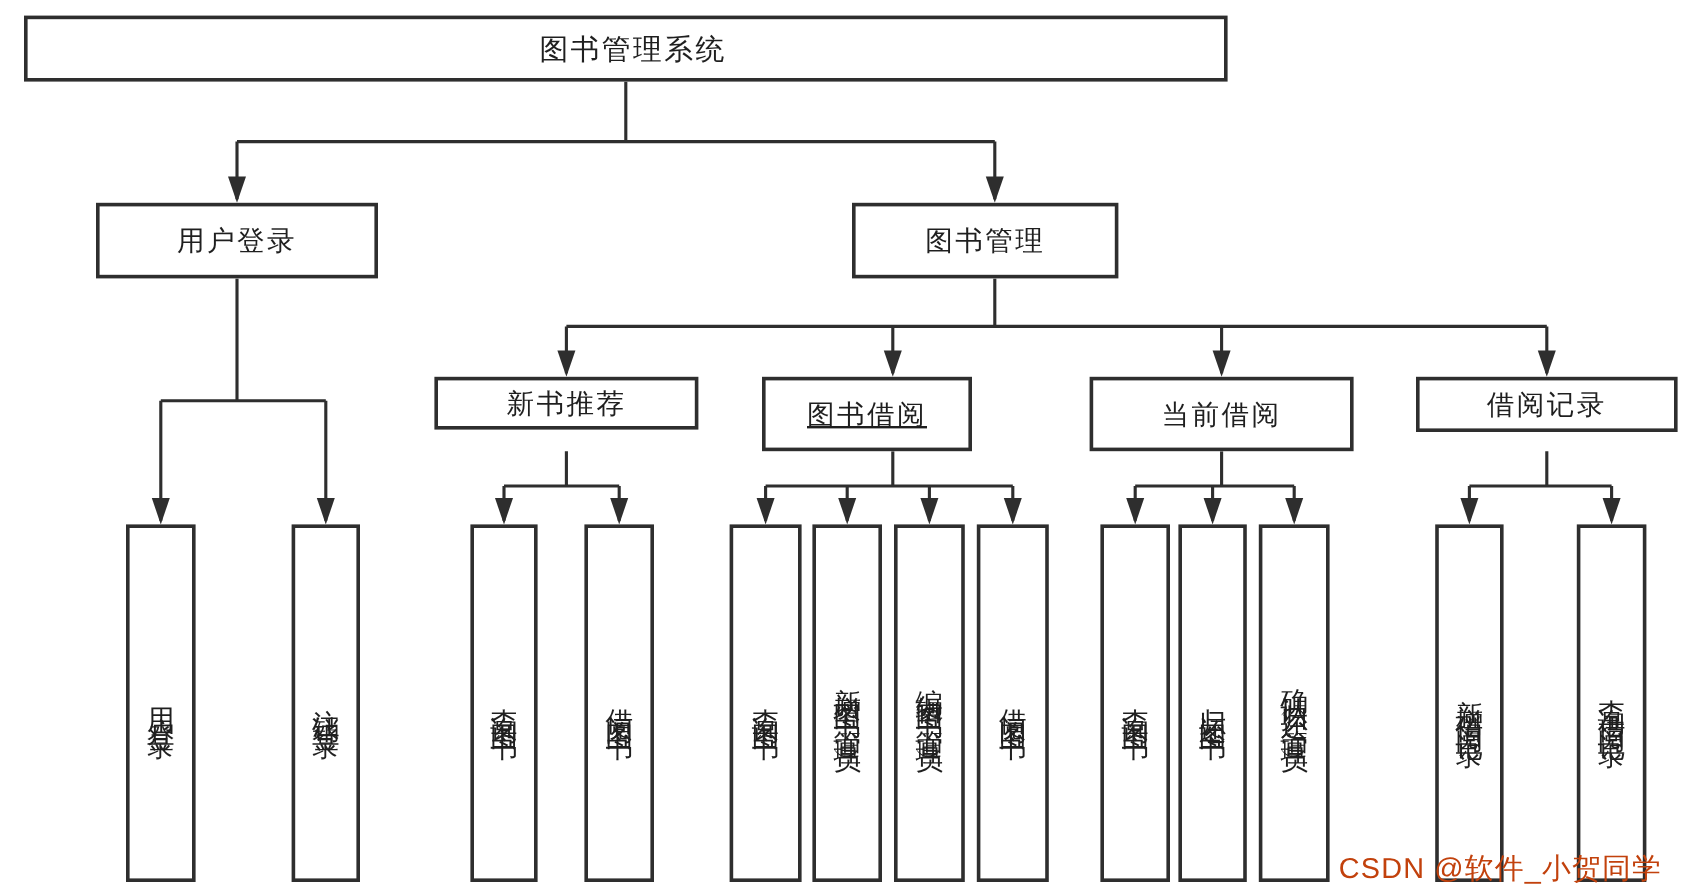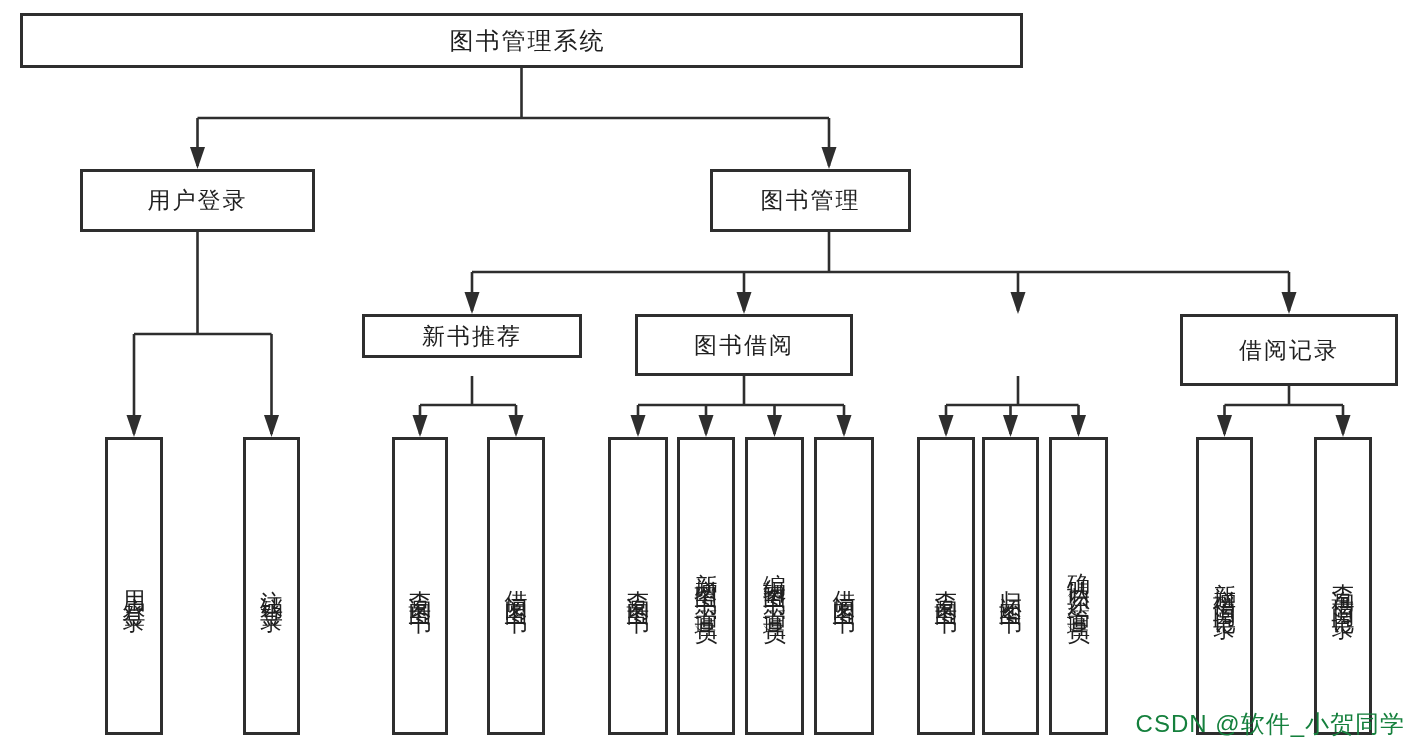--- a/index.html
+++ b/index.html
@@ -50,25 +50,25 @@
     align-items: center;
     justify-content: center;
     writing-mode: vertical-rl;
     text-orientation: mixed;
     font-size: 23px;
     letter-spacing: 7px;
     line-height: 1;
   }
   .watermark {
     position: absolute;
-    right: 0;
+    right: 20px;
     bottom: 7px;
     font-size: 24px;
     letter-spacing: 1px;
-    color: #15803d;
+    color: #c2410c;
     z-index: 5;
     white-space: nowrap;
   }
 </style>
 </head>
 <body>
 
 <div class="canvas">
 
   <svg class="connectors" viewBox="0 0 1405 747" xmlns="http://www.w3.org/2000/svg">
@@ -104,31 +104,34 @@
     </g>
   </svg>
 
   <div class="hnode root-node" style="left:20px; top:13px; width:1003px; height:55px;">
     <span>图书管理系统</span>
   </div>
 
   <div class="hnode" style="left:80px; top:169px; width:235px; height:63px;">
     <span>用户登录</span>
   </div>
-  <div class="hnode" style="left:710px; top:169px; width:201px; height:63px;">
+  <div class="hnode" style="left:710px; top:169px; width:222px; height:63px;">
     <span>图书管理</span>
   </div>
 
   <div class="hnode" style="left:362px; top:314px; width:220px; height:44px;">
     <span>新书推荐</span>
   </div>
-  <div class="hnode" style="left:635px; top:314px; width:218px; height:62px;">
+  <div class="hnode" style="left:635px; top:314px; width:175px; height:62px;text-decoration:underline;">
     <span>图书借阅</span>
   </div>
-  <div class="hnode" style="left:1180px; top:314px; width:218px; height:72px;">
+  <div class="hnode" style="left:908px; top:314px; width:220px; height:62px;">
+    <span>当前借阅</span>
+  </div>
+  <div class="hnode" style="left:1180px; top:314px; width:218px; height:46px;">
     <span>借阅记录</span>
   </div>
 
   <div class="vnode" style="left:105px; width:58px;">
     <span>用户登录</span>
   </div>
   <div class="vnode" style="left:243px; width:57px;">
     <span>注销登录</span>
   </div>
 

